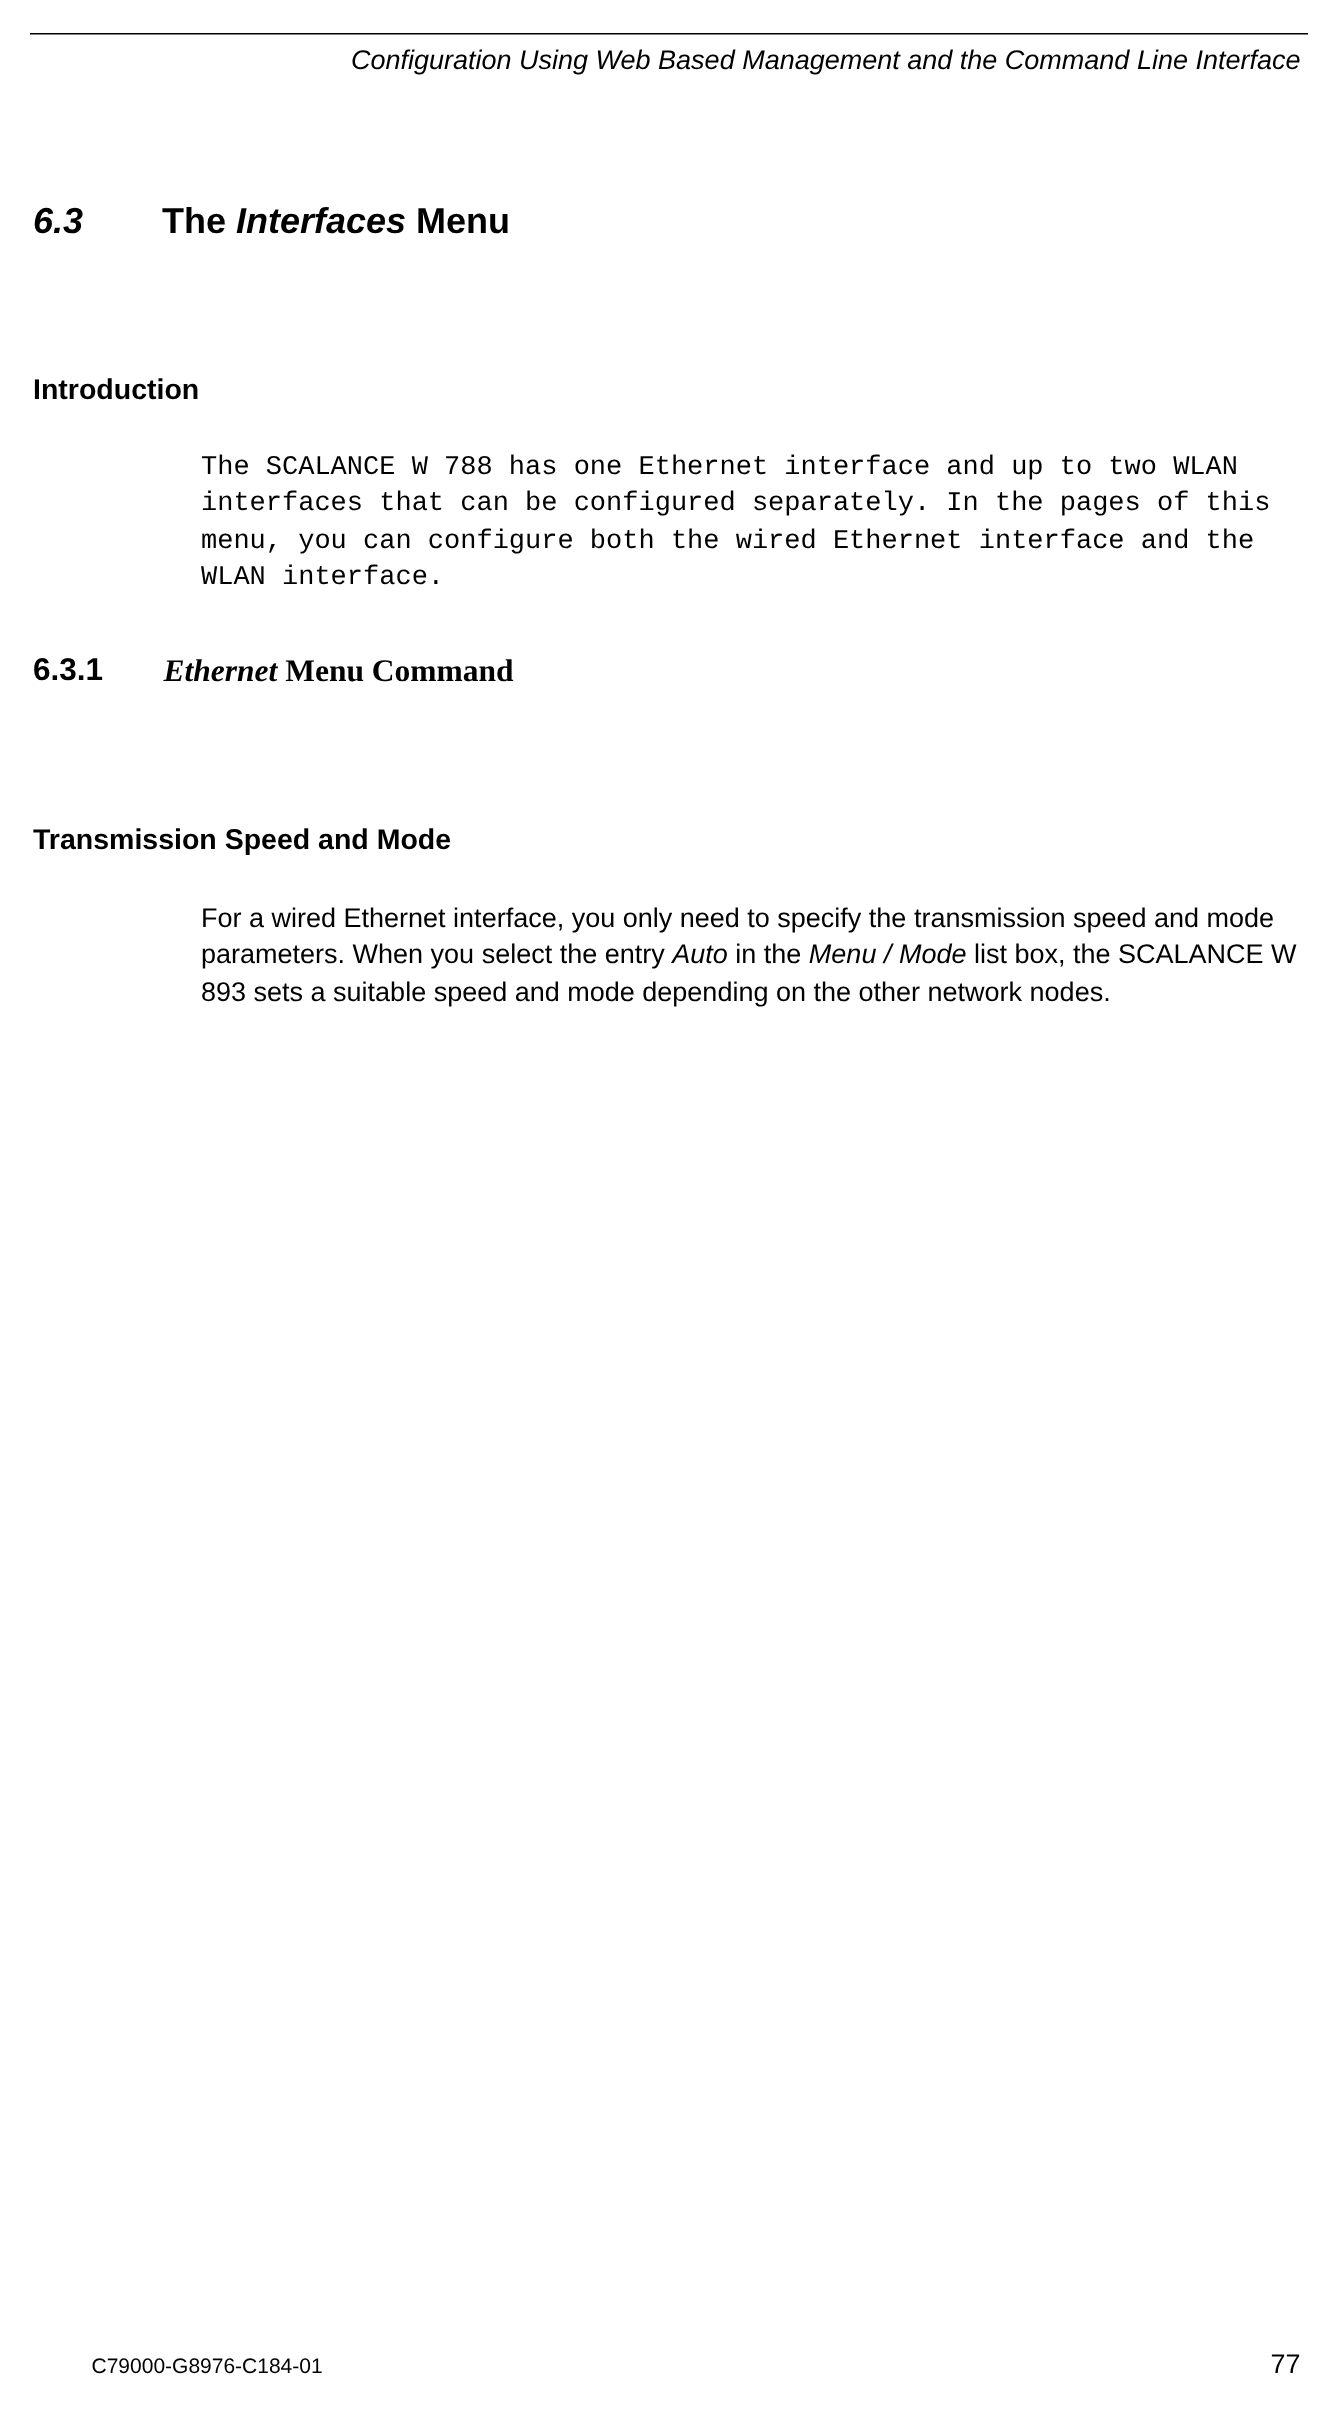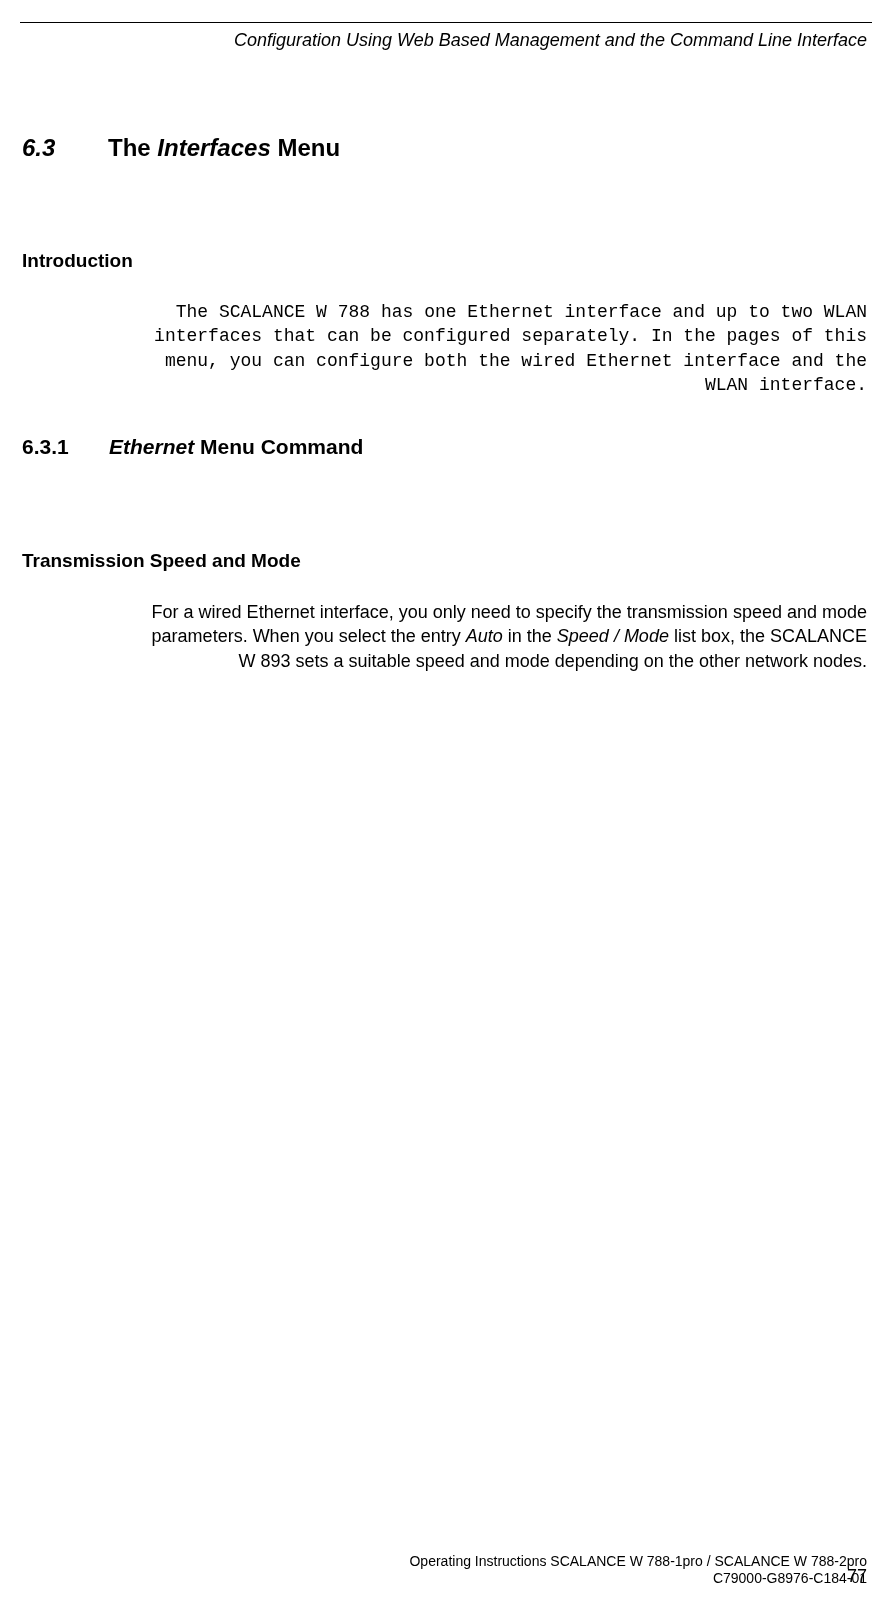--- a/index.html
+++ b/index.html
@@ -1,19 +1,18 @@
 <!DOCTYPE html>
 <html><head>
   <meta charset="utf-8">
   <style>
     * {
       margin: 0;
       padding: 0;
       box-sizing: border-box;
-      text-align: right;
     }
     body {
       font-family: Arial, Helvetica, sans-serif;
       background: white;
       width: 892px;
       height: 1609px;
       position: relative;
       color: #000;
     }
     .header-line {
@@ -71,20 +70,21 @@
       left: 22px;
       font-weight: bold;
       font-size: 21px;
     }
     .subsection-title {
       position: absolute;
       top: 435px;
       left: 109px;
       font-weight: bold;
       font-size: 21px;
+      font-family: Liberation Serif, serif;
     }
     .subsection-title .italic {
       font-style: italic;
     }
     .trans-heading {
       position: absolute;
       top: 550px;
       left: 22px;
       font-weight: bold;
       font-size: 19px;
@@ -135,20 +135,19 @@
 <div class="intro-heading">Introduction</div>
 <div class="intro-body">The SCALANCE W 788 has one Ethernet interface and up to two WLAN interfaces that can be configured separately. In the pages of this menu, you can configure both the wired Ethernet interface and the WLAN interface.</div>
 
 <div class="subsection-number">6.3.1</div>
 <div class="subsection-title">
   <span class="italic">Ethernet</span><span> Menu Command</span>
 </div>
 
 <div class="trans-heading">Transmission Speed and Mode</div>
 <div class="trans-body">
-  <span>For a wired Ethernet interface, you only need to specify the transmission speed and mode parameters. When you select the entry </span><span class="italic">Auto</span><span> in the </span><span class="italic">Speed / Mode</span><span> list box, the SCALANCE W 893 sets a suitable speed and mode depending on the other network nodes.</span>
+  <span>For a wired Ethernet interface, you only need to specify the transmission speed and mode parameters. When you select the entry </span><span class="italic">Auto</span><span> in the </span><span class="italic">Menu / Mode</span><span> list box, the SCALANCE W 893 sets a suitable speed and mode depending on the other network nodes.</span>
 </div>
 
 <div class="footer">
-  <div class="footer-line1">Operating Instructions SCALANCE W 788-1pro / SCALANCE W 788-2pro</div>
   <div class="footer-line2">C79000-G8976-C184-01</div>
   <div class="page-number">77</div>
 </div>
 
 </body></html>

